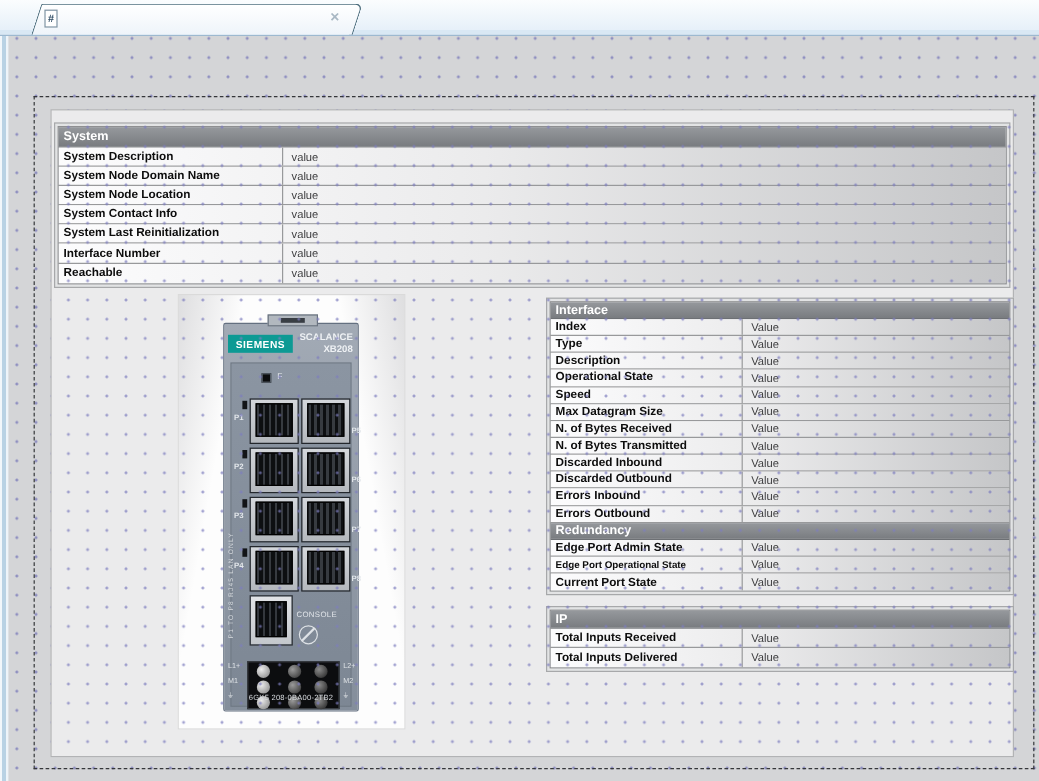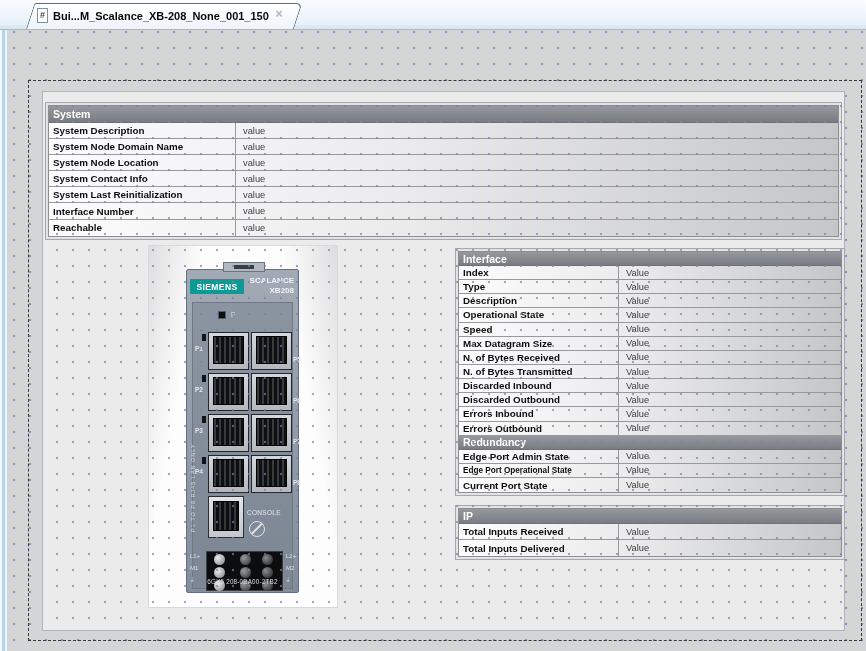--- a/index.html
+++ b/index.html
@@ -105,21 +105,20 @@
 </style>
 </head>
 <body>
 
 <div>
 
   <div class="tabbar">
     <div class="tab">
       <div class="tab-bg"></div>
       <div class="tab-icon">#</div>
-      <div class="tab-title">Bui...M_Scalance_XB-208_None_001_150</div>
       <div class="tab-close">×</div>
     </div>
   </div>
 
   <div class="canvas">
     <div class="left-strip"></div>
     <div class="selection"></div>
     <div class="panel"></div>
 
     <div class="twrap tbl-system">

